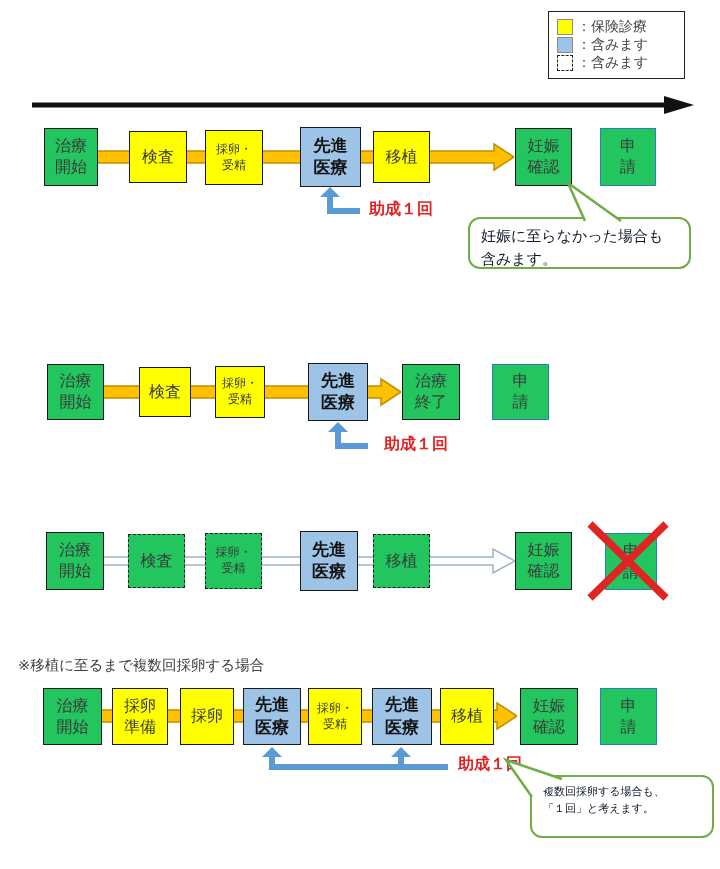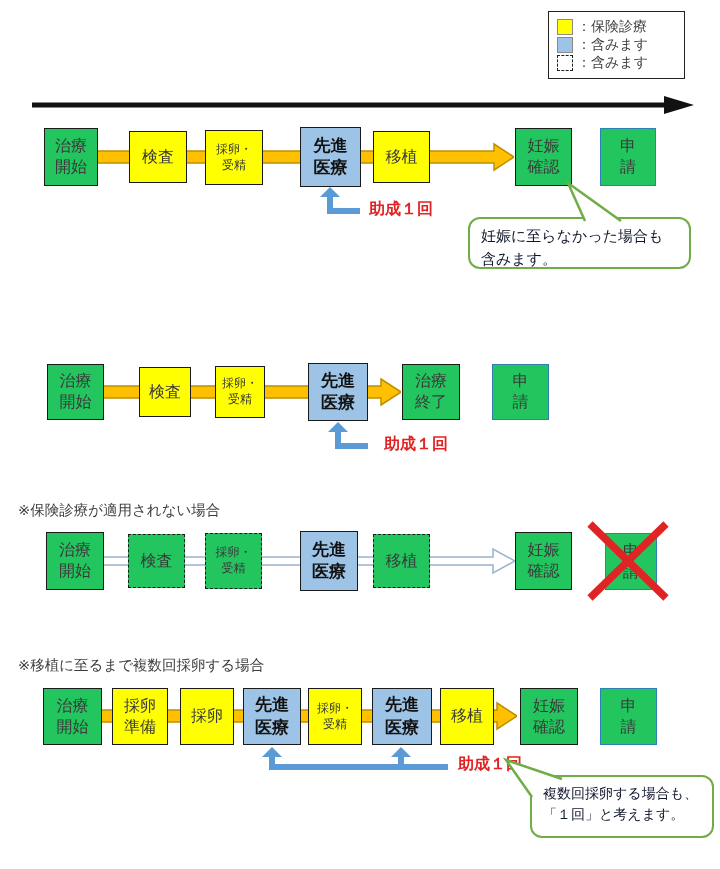--- a/index.html
+++ b/index.html
@@ -21,21 +21,21 @@
 
   .section-heading { position:absolute; font-size:14.5px; color:#3d3d3d; z-index:2; }
   .red-label { position:absolute; color:var(--red); font-weight:bold; font-size:16px; z-index:3;margin-left:8px; }
 
   .callout {
     position:absolute; box-sizing:border-box; z-index:3;
     border:2.5px solid var(--green); border-radius:12px; background:#fff;
     font-size:15px; color:#0f172a; padding:6px 11px; line-height:1.5;
     white-space:pre-line;
   }
-  .callout.small { font-size:14px; }
+  .callout.small { font-size:11px; }
   .arrow-svg { position:absolute; z-index:1; }
   .over-svg  { position:absolute; z-index:4; }
 
   .legend {
     position:absolute; left:548px; top:11px; width:137px; height:68px;
     box-sizing:border-box; border:1.5px solid #222; background:#fff;
     display:flex; flex-direction:column; justify-content:center; 
     padding:4px 8px; z-index:2;
   }
   .legend-row { display:flex; align-items:center; gap:4px; }
@@ -115,21 +115,20 @@
 終了</div>
   <div class="box apply" style="left:492px; top:364px; width:57px; height:56px;">申
 請</div>
 
   <svg class="over-svg" style="left:323px; top:422px;" width="50" height="30" viewBox="0 0 50 30">
     <polygon points="5,10 15,0 25,10" style="fill:var(--blue_arrow);"></polygon>
     <polyline points="15,8 15,24 45,24" fill="none" style="stroke:var(--blue_arrow);" stroke-width="6"></polyline>
   </svg>
   <div class="red-label" style="left:376px; top:434px;">助成１回</div>
 
-  <div class="section-heading" style="left:18px; top:501px;">※保険診療が適用されない場合</div>
 
   <svg class="arrow-svg" style="left:60px; top:546px;" width="455" height="30" viewBox="0 0 455 30">
     <polygon points="0,11 433,11 433,3 455,15 433,27 433,19 0,19" fill="#ffffff" style="stroke:var(--hollow_arrow);" stroke-width="1.5"></polygon>
   </svg>
 
   <div class="box" style="left:46px; top:532px; width:58px; height:58px;">治療
 開始</div>
   <div class="box dashed" style="left:128px; top:534px; width:57px; height:54px;">検査</div>
   <div class="box dashed small-text" style="left:205px; top:533px; width:57px; height:56px;">採卵・
 受精</div>

